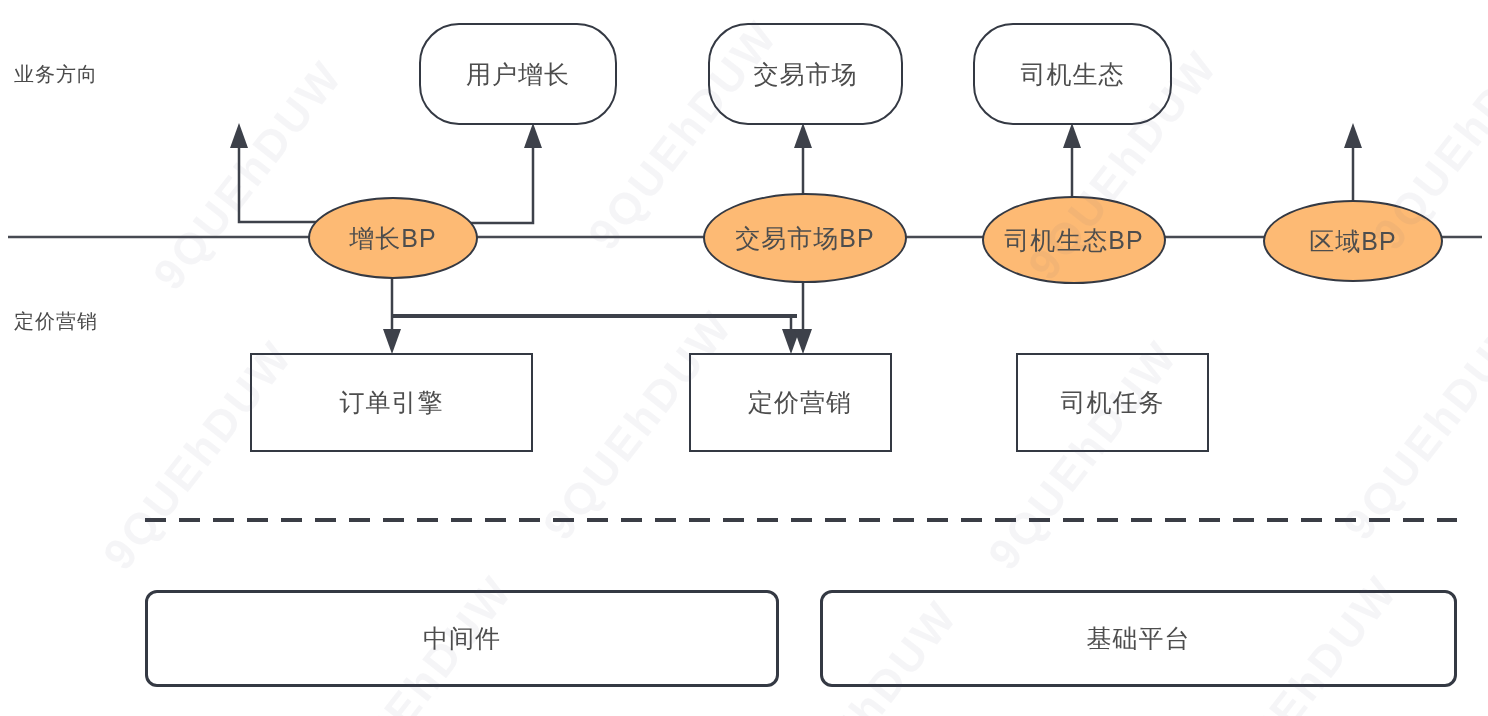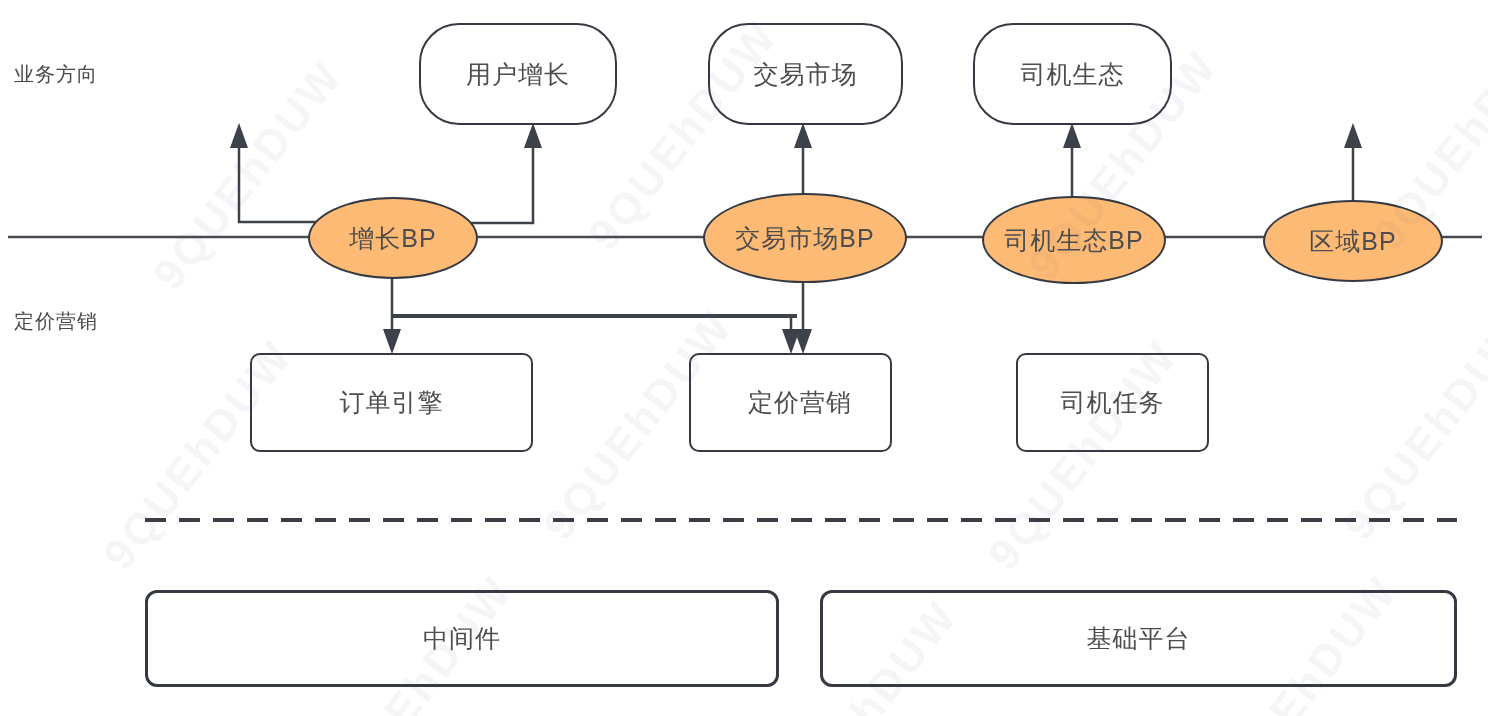--- a/index.html
+++ b/index.html
@@ -8,21 +8,21 @@
     font-family:"Liberation Sans","DejaVu Sans",sans-serif;color:#4c4c4c;
   }
   .layer-svg{position:absolute;left:0;top:0;z-index:1;}
   .node{
     position:absolute;z-index:2;display:flex;align-items:center;justify-content:center;
     background:#ffffff;border:2.5px solid #343943;box-sizing:border-box;
     font-size:25px;color:#4d4d4d;letter-spacing:1px;
   }
   .pill{border-radius:40px;}
   .ellipse{border-radius:50%;background:#fdba74;}
-  .box{border-radius:10px;}
+  .box{border-radius:0;}
   .wide{border-radius:12px;border-width:3px;}
   .side-label{
     position:absolute;z-index:2;font-size:20px;color:#4a4a4a;letter-spacing:1px;
     display:flex;align-items:center;
   }
   .wm-layer{position:absolute;inset:0;z-index:3;pointer-events:none;}
   .wm{
     position:absolute;font-size:44px;letter-spacing:3px;color:#5b5b7a;opacity:0.055;
     transform:rotate(-52deg);white-space:nowrap;font-weight:bold;
   }

